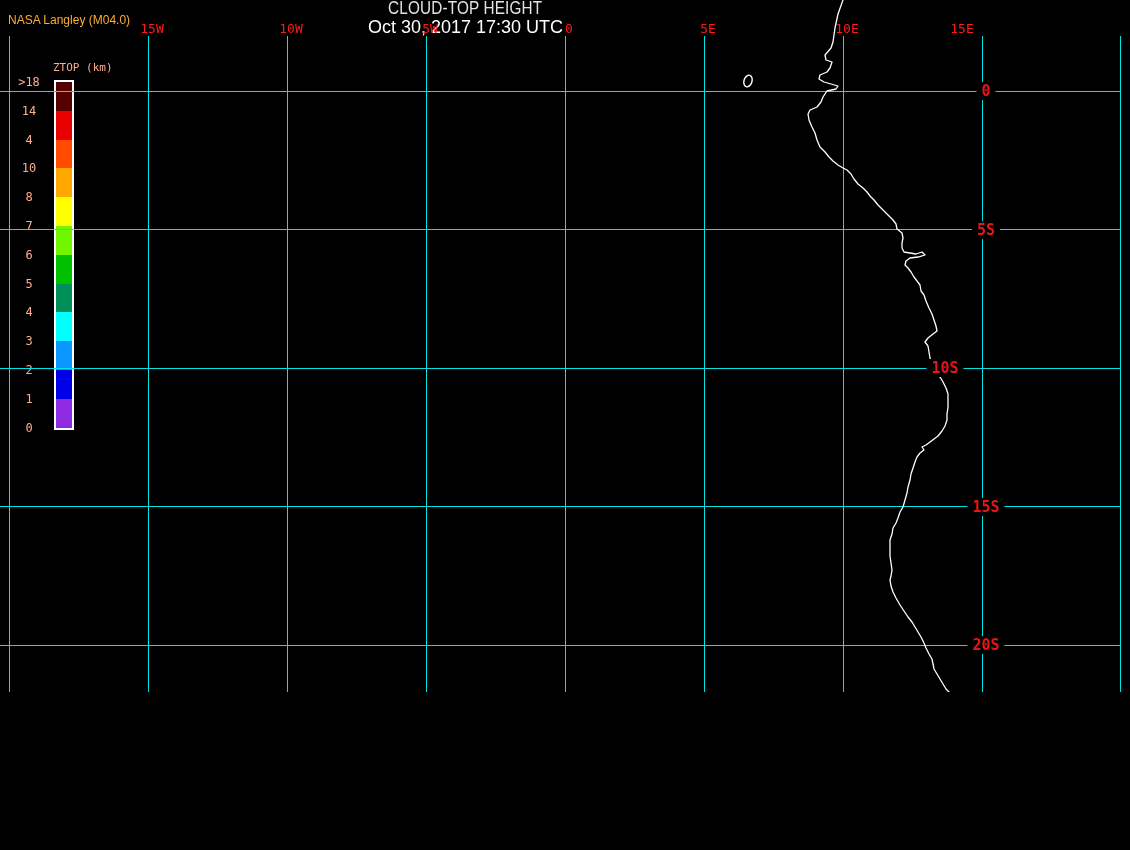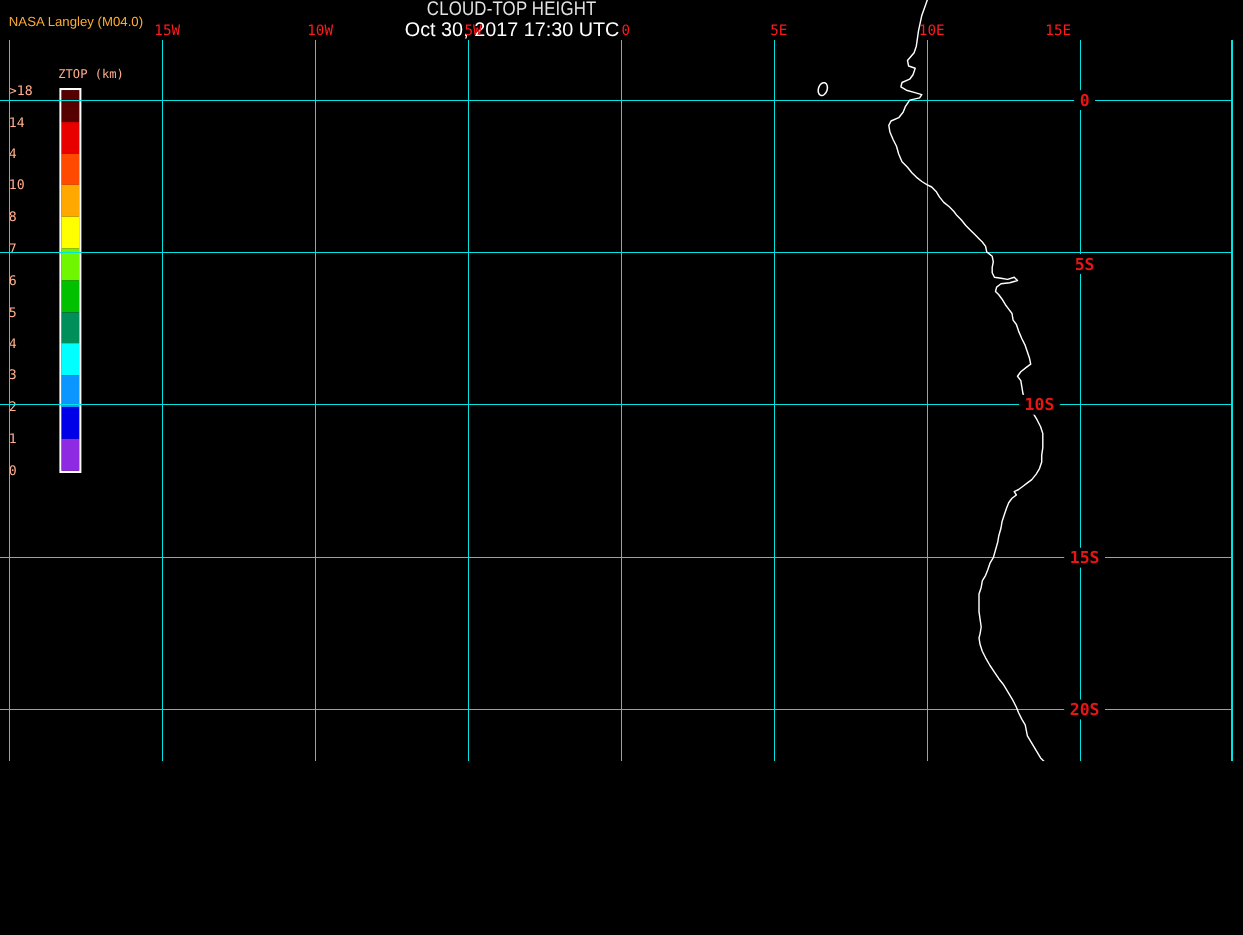--- a/index.html
+++ b/index.html
@@ -26,21 +26,21 @@
     position:absolute; left:11px; top:61px; font-size:11px;
     font-family:"DejaVu Sans Mono","Liberation Mono",monospace;
     color:var(--legend_label); white-space:pre;padding-left:42px;
   }
   .legend-bar {
     position:absolute; left:54px; top:80px; width:16px;
     border:2px solid #fff; background:#000;
   }
   .legend-seg { width:16px; }
   .legend-tick {
-    position:absolute; left:8px; width:42px; text-align:left;
+    position:absolute; left:8px; width:42px; text-align:center;
     font-family:"DejaVu Sans Mono","Liberation Mono",monospace;
     font-size:12px; color:var(--legend_label);
     transform:translateY(-50%); white-space:pre;
   }
   .map-svg { position:absolute; left:0; top:0; z-index:3; }
   .lon-label {
     position:absolute; top:21px; transform:translateX(-50%);
     font-family:"DejaVu Sans Mono","Liberation Mono",monospace;
     font-size:13px; color:var(--lon_label); white-space:pre; z-index:6;
   }
@@ -127,19 +127,19 @@
       <div class="lon-label" style="left: 152px; text-align: right;">15W</div>
       <div class="lon-label" style="left: 291px;">10W</div>
       <div class="lon-label" style="left: 430px;">5W</div>
       <div class="lon-label" style="left: 569px;">0</div>
       <div class="lon-label" style="left: 708px;">5E</div>
       <div class="lon-label" style="left: 847px;">10E</div>
       <div class="lon-label" style="left: 962px;">15E</div>
     </div>
   <div>
       <div class="lat-label" style="left: 986px; top: 91px;">0</div>
-      <div class="lat-label" style="left: 986px; top: 240px;">5S</div>
+      <div class="lat-label" style="left: 986px; top: 230px;">5S</div>
       <div class="lat-label" style="left: 945px; top: 368px;">10S</div>
       <div class="lat-label" style="left: 986px; top: 506.5px;">15S</div>
       <div class="lat-label" style="left: 986px; top: 645px;">20S</div>
     </div>
 
 </div>
 
 </body></html>

